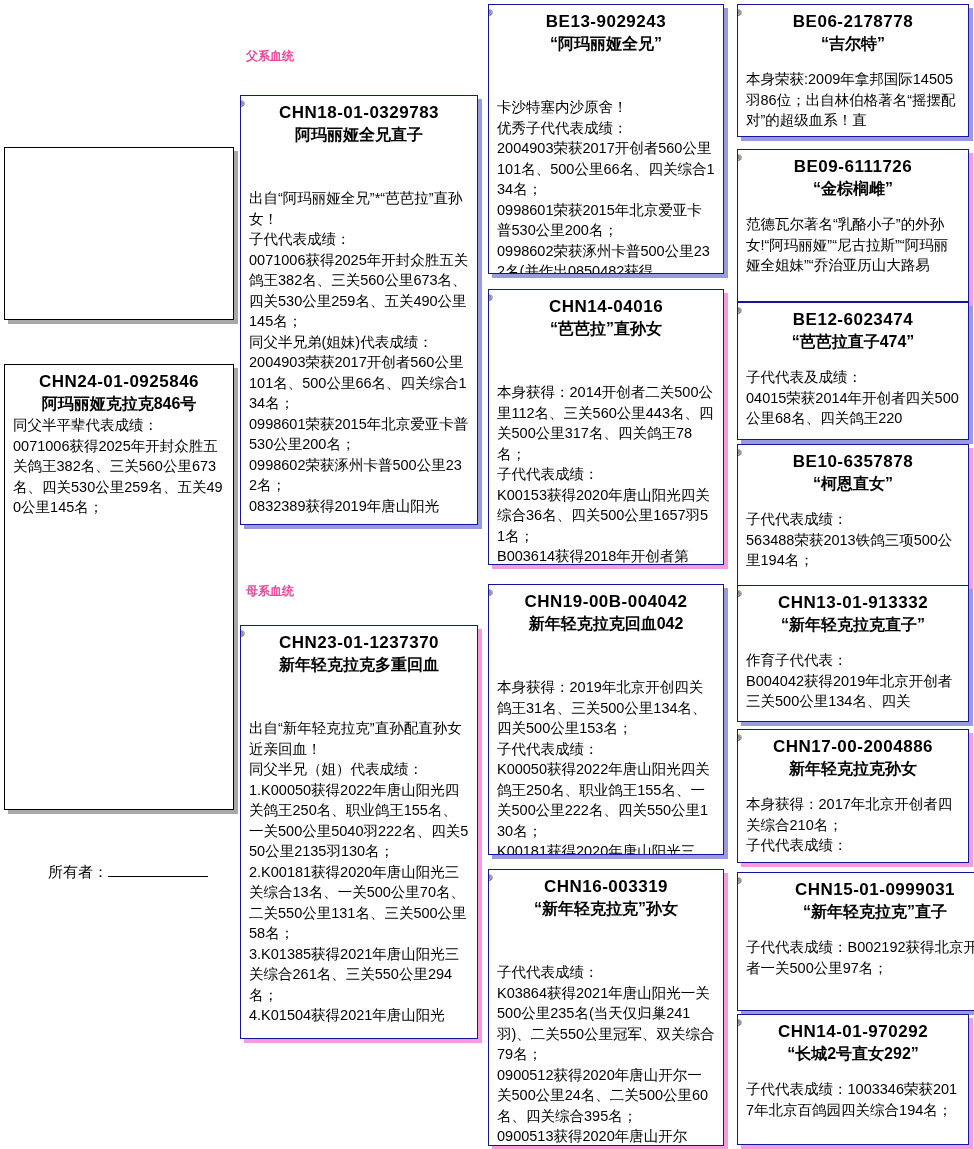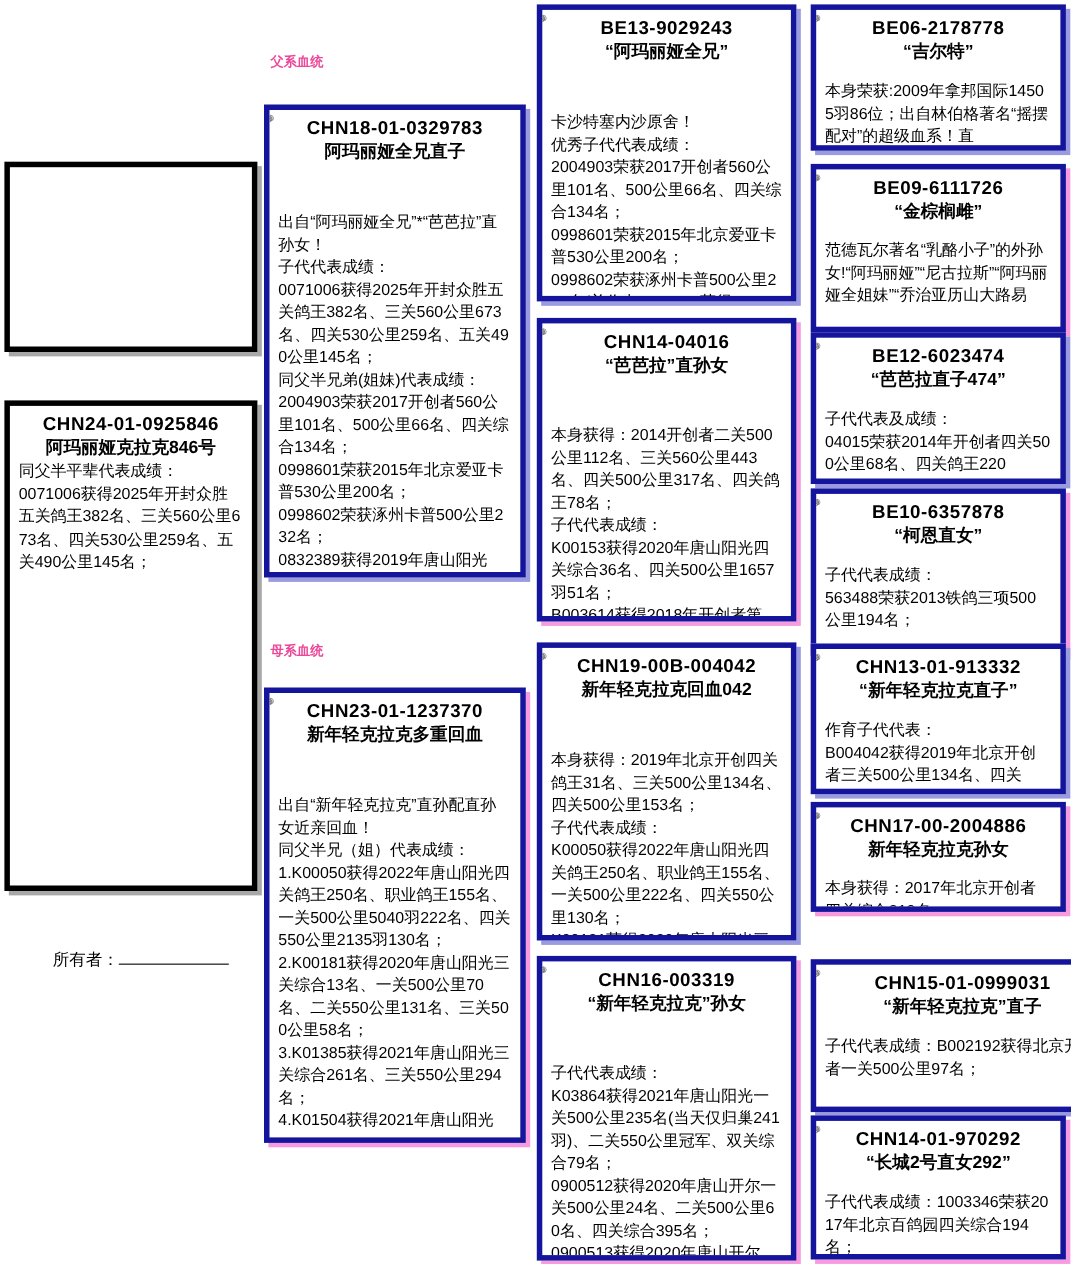--- a/index.html
+++ b/index.html
@@ -5,21 +5,21 @@
   html,body{margin:0;padding:0;}
   body{
     width:974px;height:1149px;position:relative;background:#ffffff;
     font-family:"Liberation Sans","DejaVu Sans",sans-serif;color:#000;
     overflow:hidden;
   }
   .sideline-label{
     position:absolute;font-size:12px;font-weight:bold;color:#ec4899;white-space:nowrap;
   }
   .pbox{
-    position:absolute;background:#fff;border:5px solid #22c55e;box-sizing:border-box;
+    position:absolute;background:#fff;border:1px solid #22c55e;box-sizing:border-box;
     overflow:hidden;padding:6px 8px 4px 8px;
   }
   .pbox.male{box-shadow:4px 4px 0 0 #9a9ae0;border-color:#14149c;}
   .pbox.female{box-shadow:4px 4px 0 0 #f79ae0;border-color:#14149c;}
   .pbox.neutral{box-shadow:4px 4px 0 0 #a8a8a8;border-color:#000;}
   .pbox .title{
     text-align:center;font-weight:bold;font-size:17px;line-height:22px;
     letter-spacing:0.5px;
   }
   .pbox .subtitle{
@@ -162,21 +162,21 @@
 </div>
 
 <div class="pbox male" style="left:737px;top:585px;width:232px;height:137px;">
   <span class="clip-icon">✎</span>
   <div class="title">CHN13-01-913332</div>
   <div class="subtitle">“新年轻克拉克直子”</div>
   <div class="body gap-c">作育子代代表：
 B004042获得2019年北京开创者三关500公里134名、四关</div>
 </div>
 
-<div class="pbox female" style="left:737px;top:729px;width:232px;height:100px;">
+<div class="pbox female" style="left:737px;top:729px;width:232px;height:134px;">
   <span class="clip-icon">✎</span>
   <div class="title">CHN17-00-2004886</div>
   <div class="subtitle">新年轻克拉克孙女</div>
   <div class="body gap-c">本身获得：2017年北京开创者四关综合210名；
 子代代表成绩：</div>
 </div>
 
 <div class="pbox male" style="left:737px;top:872px;width:276px;height:139px;">
   <span class="clip-icon">✎</span>
   <div class="title">CHN15-01-0999031</div>

